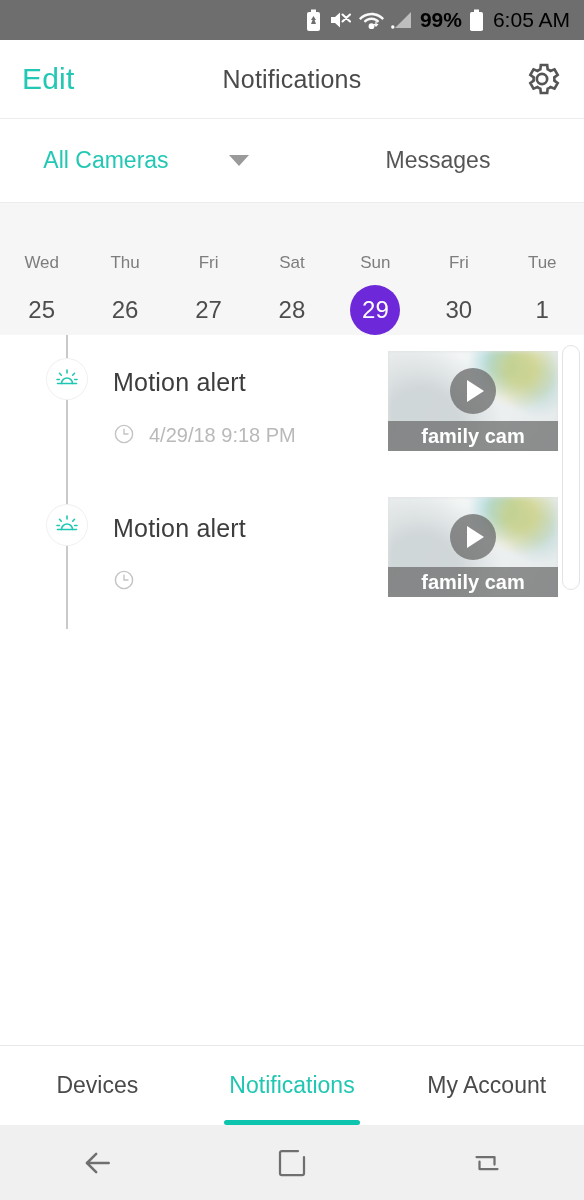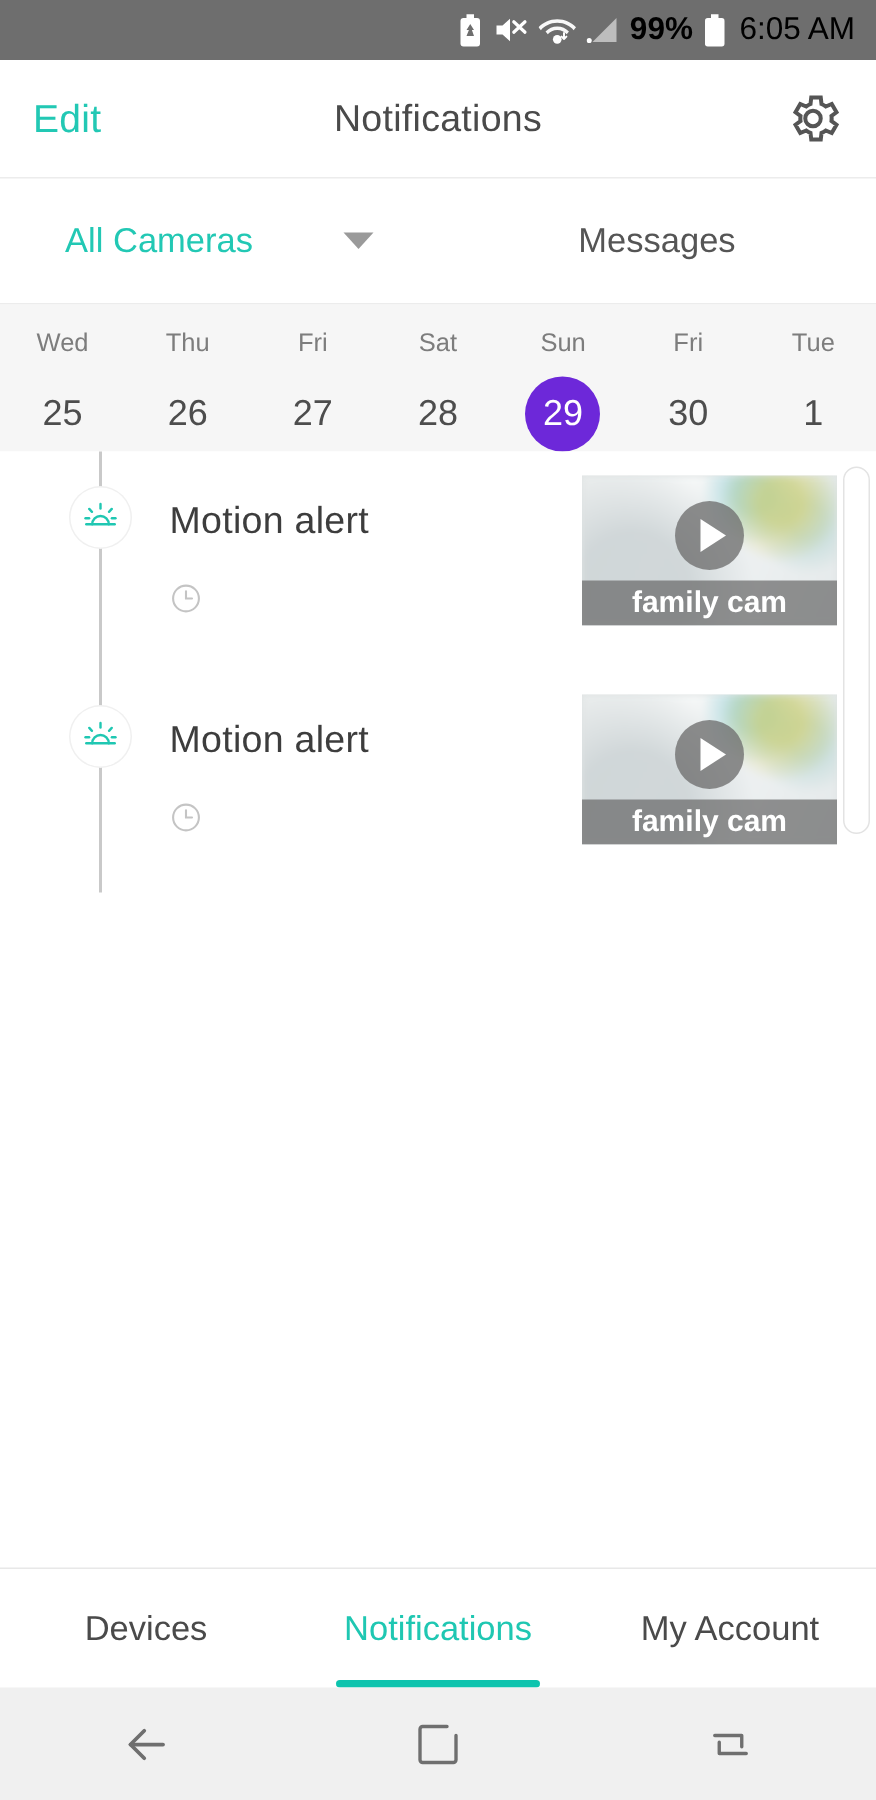--- a/index.html
+++ b/index.html
@@ -21,21 +21,21 @@
   .sb-pct{font-size:21px;font-weight:600;}
   .sb-time{font-size:21px;font-weight:400;margin-left:2px;}
 
   
   .app-bar{
     height:79px; background:#ffffff;
     display:flex; align-items:center; position:relative;
     border-bottom:1px solid #ececec;
   }
   .edit-btn{
-    position:absolute;left:22px;font-size:26px;color:#22c8b4;letter-spacing:.2px;
+    position:absolute;left:22px;font-size:30px;color:#22c8b4;letter-spacing:.2px;
   }
   .app-title{
     width:100%;text-align:center;font-size:25px;color:#4a4a4a;letter-spacing:.2px;
   }
   .gear-btn{position:absolute;right:22px;display:flex;align-items:center;}
 
   
   .filter-row{
     height:84px;background:#ffffff;display:flex;align-items:center;
     border-bottom:1px solid #ececec;
@@ -48,21 +48,21 @@
     width:0;height:0;border-left:10px solid transparent;border-right:10px solid transparent;
     border-top:11px solid #9a9a9a;
   }
   .filter-right{flex:1;display:flex;align-items:center;justify-content:center;}
   .filter-right .f-label{font-size:23px;color:#555555;}
 
   
   .day-strip{
     background:#f6f6f6;padding:16px 0 0 0;
   }
-  .days{display:flex;}
+  .days{display:flex;margin-top:34px;}
   .day{flex:1;display:flex;flex-direction:column;align-items:center;}
   .day .dow{font-size:17px;color:#7d7d7d;margin-bottom:12px;}
   .day .dnum{
     font-size:24px;color:#4d4d4d;width:50px;height:50px;line-height:50px;
     text-align:center;border-radius:50%;
   }
   .day.selected .dnum{background:#6d28d9;color:#ffffff;}
 
   .date-header{
     background:#f6f6f6;height:78px;display:flex;align-items:center;
@@ -235,20 +235,53 @@
       <span class="dow">Tue</span>
       <span class="dnum">1</span>
     </div>
   </div>
 
 </div>
 
 <div class="list-area">
   <div class="timeline"></div>
   <div class="scroll-indicator"></div>
+
+  <div class="notif">
+    <span class="notif-icon-wrap">
+      <svg width="26" height="26" viewBox="0 0 26 26" stroke="#1fc7b2" stroke-width="1.6" fill="none" stroke-linecap="round">
+        <path d="M7.5 17.5 a5.5 5.5 0 0 1 11 0"></path>
+        <line x1="3.5" y1="17.5" x2="22.5" y2="17.5"></line>
+        <line x1="13" y1="4" x2="13" y2="7"></line>
+        <line x1="5.5" y1="7.3" x2="7.3" y2="9.2"></line>
+        <line x1="20.5" y1="7.3" x2="18.7" y2="9.2"></line>
+        <line x1="3" y1="13.5" x2="5.4" y2="13.5"></line>
+        <line x1="23" y1="13.5" x2="20.6" y2="13.5"></line>
+      </svg>
+    </span>
+    <div class="notif-body">
+      <span class="notif-title">Motion alert</span>
+      <span class="notif-time-row">
+        <span>
+          <svg width="22" height="22" viewBox="0 0 22 22" fill="none" stroke="#c4c4c4" stroke-width="1.4">
+            <circle cx="11" cy="11" r="8.6"></circle>
+            <path d="M11 6.2 V11 h4" stroke-linecap="round"></path>
+          </svg>
+        </span>
+        <span class="notif-time">4/29/18 9:18 PM</span>
+      </span>
+    </div>
+    <div class="thumb">
+      <div class="thumb-img"></div>
+      <div class="play-btn">
+          <span class="play-tri"></span>
+        </div>
+      <div class="thumb-label">family cam</div>
+    </div>
+  </div>
 
   <div class="notif">
     <span class="notif-icon-wrap">
       <svg width="26" height="26" viewBox="0 0 26 26" stroke="#1fc7b2" stroke-width="1.6" fill="none" stroke-linecap="round">
         <path d="M7.5 17.5 a5.5 5.5 0 0 1 11 0"></path>
         <line x1="3.5" y1="17.5" x2="22.5" y2="17.5"></line>
         <line x1="13" y1="4" x2="13" y2="7"></line>
         <line x1="5.5" y1="7.3" x2="7.3" y2="9.2"></line>
         <line x1="20.5" y1="7.3" x2="18.7" y2="9.2"></line>
         <line x1="3" y1="13.5" x2="5.4" y2="13.5"></line>
@@ -267,52 +300,20 @@
       </span>
     </div>
     <div class="thumb">
       <div class="thumb-img"></div>
       <div class="play-btn">
           <span class="play-tri"></span>
         </div>
       <div class="thumb-label">family cam</div>
     </div>
   </div>
-
-  <div class="notif">
-    <span class="notif-icon-wrap">
-      <svg width="26" height="26" viewBox="0 0 26 26" stroke="#1fc7b2" stroke-width="1.6" fill="none" stroke-linecap="round">
-        <path d="M7.5 17.5 a5.5 5.5 0 0 1 11 0"></path>
-        <line x1="3.5" y1="17.5" x2="22.5" y2="17.5"></line>
-        <line x1="13" y1="4" x2="13" y2="7"></line>
-        <line x1="5.5" y1="7.3" x2="7.3" y2="9.2"></line>
-        <line x1="20.5" y1="7.3" x2="18.7" y2="9.2"></line>
-        <line x1="3" y1="13.5" x2="5.4" y2="13.5"></line>
-        <line x1="23" y1="13.5" x2="20.6" y2="13.5"></line>
-      </svg>
-    </span>
-    <div class="notif-body">
-      <span class="notif-title">Motion alert</span>
-      <span class="notif-time-row">
-        <span>
-          <svg width="22" height="22" viewBox="0 0 22 22" fill="none" stroke="#c4c4c4" stroke-width="1.4">
-            <circle cx="11" cy="11" r="8.6"></circle>
-            <path d="M11 6.2 V11 h4" stroke-linecap="round"></path>
-          </svg>
-        </span>
-      </span>
-    </div>
-    <div class="thumb">
-      <div class="thumb-img"></div>
-      <div class="play-btn">
-          <span class="play-tri"></span>
-        </div>
-      <div class="thumb-label">family cam</div>
-    </div>
-  </div>
 </div>
 
 <div class="tab-bar">
   <div class="tab">
     <span class="t-label">Devices</span>
   </div>
   <div class="tab active">
     <span class="t-label">Notifications</span>
     <span class="t-underline"></span>
   </div>

